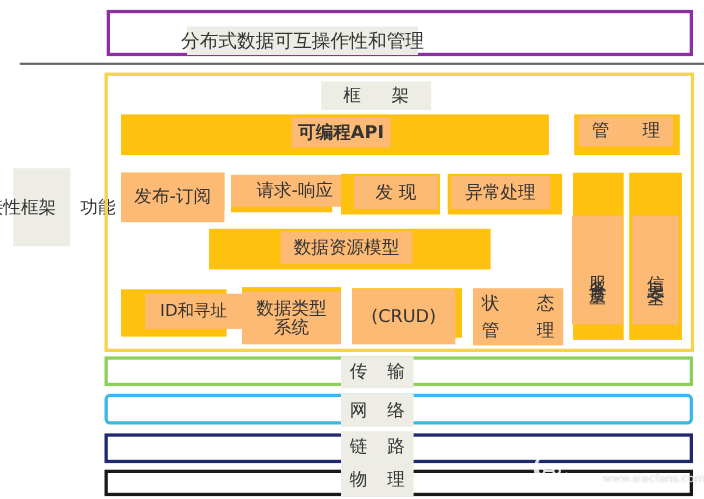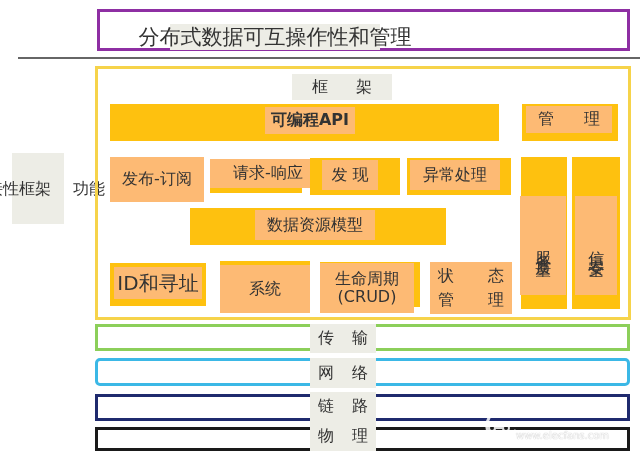--- a/index.html
+++ b/index.html
@@ -14,21 +14,21 @@
   .gold { background: #fec10f; }
   .peach { background: #fdba74; color: #333; display: flex; align-items: center; justify-content: center; text-align: center; line-height: 1.15; }
   .txt16 { font-size: 16px; }
   .txt17 { font-size: 17px; }
   .vert { writing-mode: vertical-rl; text-orientation: upright; letter-spacing: 4px; }
 </style>
 </head>
 <body>
 
 <div class="abs" style="left:97px;top:9px;width:533px;height:42px;border:3px solid #8e2fa3;"></div>
-<div class="abs lbl txt17" style="left:170px;top:24px;width:210px;height:26px;font-size:21px;">分布式数据可互操作性和管理</div>
+<div class="abs lbl txt17" style="left:170px;top:24px;width:210px;height:26px;font-size:17px;">分布式数据可互操作性和管理</div>
 
 <div class="abs" style="left:18px;top:57px;width:622px;height:2px;background:#666;"></div>
 
 <div class="abs lbl" style="left:12px;top:153px;width:52px;height:71px;flex-direction:row;font-size:16px;line-height:21px;">
   <span>联接性</span>
   <span style="margin-right:22px;">框架</span>
   <span>功能</span>
 </div>
 
 <div class="abs" style="left:95px;top:66px;width:536px;height:254px;border:3px solid #f6d34a;"></div>
@@ -47,39 +47,39 @@
   <span>理</span>
 </div>
 
 <div class="abs gold" style="left:110px;top:157px;width:94px;height:34px;"></div>
 <div class="abs peach txt16" style="left:110px;top:157px;width:94px;height:45px;">发布-订阅</div>
 
 <div class="abs gold" style="left:210px;top:159px;width:92px;height:34px;"></div>
 <div class="abs peach txt16" style="left:210px;top:159px;width:116px;height:29px;">请求-响应</div>
 
 <div class="abs gold" style="left:310px;top:158px;width:90px;height:37px;"></div>
-<div class="abs peach txt16" style="left:322px;top:160px;width:56px;height:30px;">发 现</div>
+<div class="abs peach txt16" style="left:322px;top:160px;width:76px;height:30px;">发 现</div>
 
 <div class="abs gold" style="left:407px;top:158px;width:104px;height:37px;"></div>
 <div class="abs peach txt16" style="left:410px;top:160px;width:90px;height:30px;">异常处理</div>
 
 <div class="abs gold" style="left:190px;top:208px;width:256px;height:37px;"></div>
 <div class="abs peach txt16" style="left:255px;top:210px;width:120px;height:30px;">数据资源模型</div>
 
 <div class="abs gold" style="left:110px;top:263px;width:96px;height:43px;"></div>
-<div class="abs peach" style="left:114px;top:267px;width:88px;height:32px;font-size:20px;">ID和寻址</div>
+<div class="abs peach" style="left:132px;top:267px;width:88px;height:32px;font-size:15px;">ID和寻址</div>
 
 <div class="abs gold" style="left:220px;top:261px;width:90px;height:50px;"></div>
 <div class="abs peach txt16" style="left:220px;top:265px;width:90px;height:48px;flex-direction:column;">
+  <span>数据类型</span>
   <span>系统</span>
 </div>
 
 <div class="abs gold" style="left:320px;top:262px;width:100px;height:45px;"></div>
 <div class="abs peach txt16" style="left:320px;top:263px;width:94px;height:50px;flex-direction:column;">
-  <span>生命周期</span>
   <span>(CRUD)</span>
 </div>
 
 <div class="abs peach txt16" style="left:430px;top:262px;width:82px;height:52px;display:grid;grid-template-columns:1fr 1fr;padding:2px 8px;line-height:22px;">
   <span style="text-align:left;">状</span>
   <span style="text-align:right;">态</span>
   <span style="text-align:left;">管</span>
   <span style="text-align:right;">理</span>
 </div>
 
@@ -115,14 +115,14 @@
   <span>理</span>
 </div>
 
 <div class="abs" style="left:480px;top:398px;width:160px;height:52px;opacity:0.85;">
   <svg width="40" height="40" viewBox="0 0 40 40" style="position:absolute;left:0;top:4px;">
     <path d="M28 4 C10 6, 2 22, 10 34 C16 40, 30 38, 36 28" fill="none" stroke="#ffffff" stroke-width="3"></path>
     <circle cx="12" cy="26" r="3" fill="none" stroke="#ffffff" stroke-width="2"></circle>
     <circle cx="26" cy="26" r="3" fill="none" stroke="#ffffff" stroke-width="2"></circle>
     <line x1="15" y1="26" x2="23" y2="26" stroke="#ffffff" stroke-width="2"></line>
   </svg>
-  <div style="position:absolute;left:36px;top:32px;font-size:10px;color:#ffffff;text-shadow:0 0 1px #888;">www.elecfans.com</div>
+  <div style="position:absolute;left:68px;top:32px;font-size:10px;color:#ffffff;text-shadow:0 0 1px #888;">www.elecfans.com</div>
 </div>
 
 </body></html>

